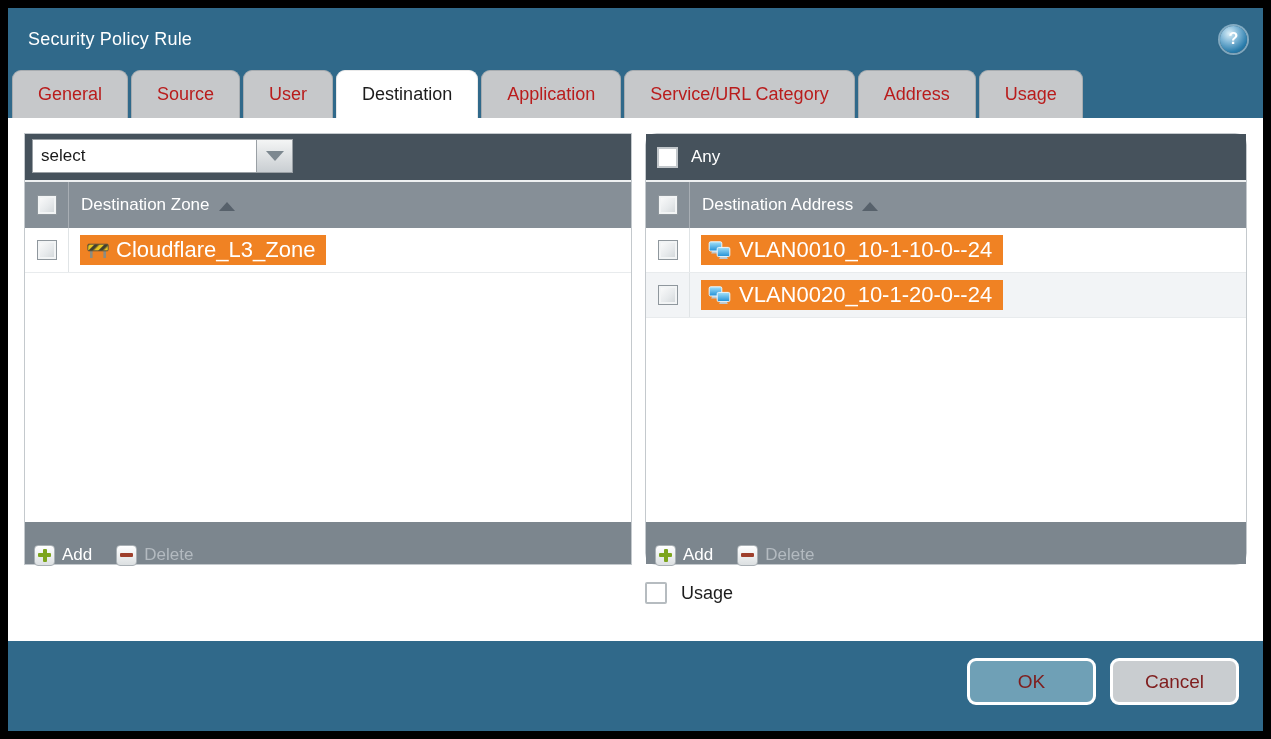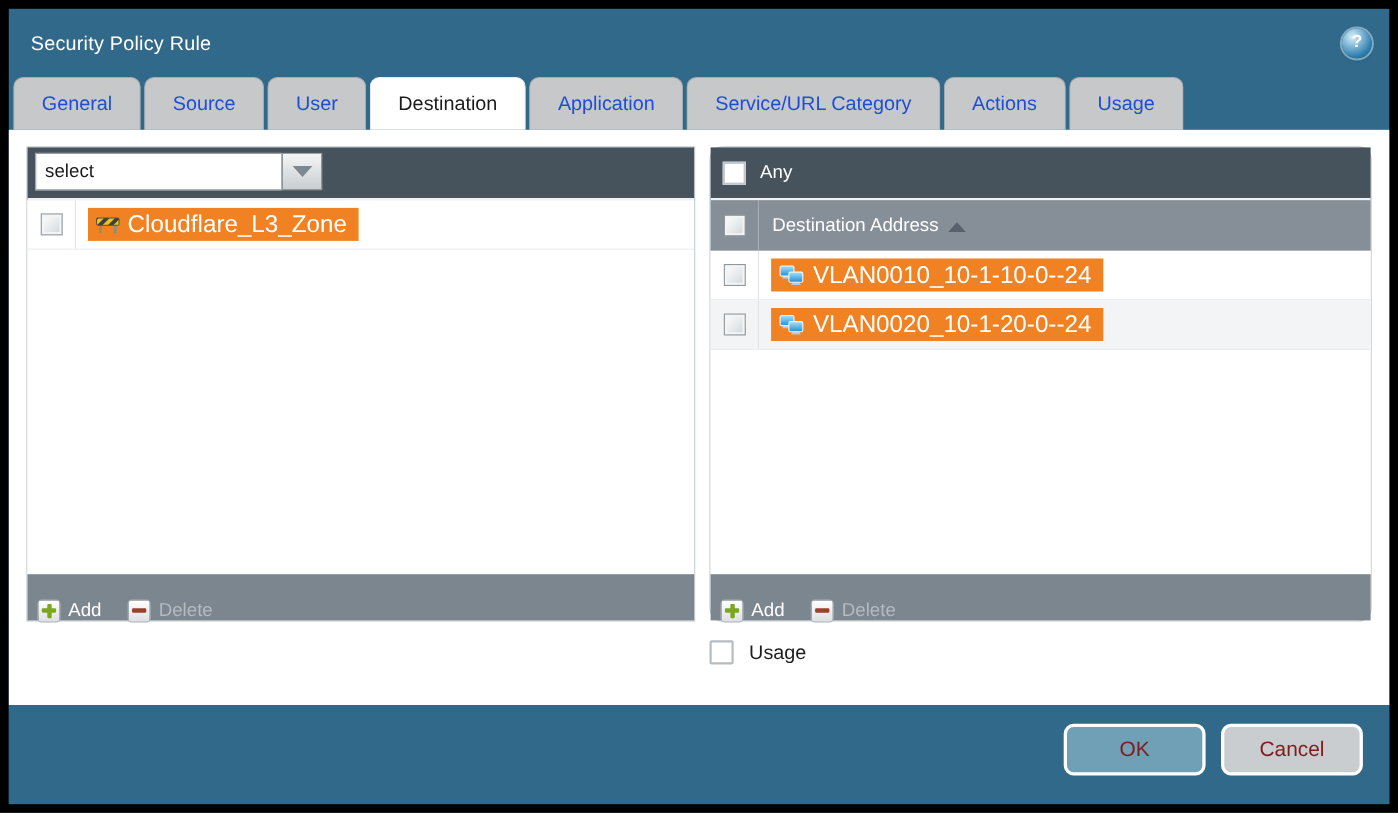--- a/index.html
+++ b/index.html
@@ -34,21 +34,21 @@
   .tabs {
     height:48px; flex:0 0 48px;
     display:flex; gap:3px; padding:0 4px; align-items:flex-end;
   }
   .tab {
     background:#C6C8CA;
     border:1px solid #a7acb0; border-bottom:none;
     border-radius:9px 9px 0 0;
     height:48px; padding:0 25px;
     display:flex; align-items:center;
-    font-size:18px; color:#1d4ed8;
+    font-size:18px; color:#b91c1c;
     cursor:pointer; white-space:nowrap;
   }
   .tab.active { background:#fff; color:#1c1c1c; border-color:#e9e9e9; }
   
   .content {
     flex:1 1 auto; background:#fff;
     padding:15px 16px;
   }
   .panels { display:flex; gap:13px; }
   .panel {
@@ -187,35 +187,42 @@
     <span class="help">?</span>
   </div>
 
   <div class="tabs">
     <div class="tab">General</div>
     <div class="tab">Source</div>
     <div class="tab">User</div>
     <div class="tab active">Destination</div>
     <div class="tab">Application</div>
     <div class="tab">Service/URL Category</div>
-    <div class="tab">Actions</div>
+    <div class="tab">Address</div>
     <div class="tab">Usage</div>
   </div>
 
   <div class="content">
     <div class="panels">
 
       <div class="panel left">
         <div class="pbar">
           <span class="combo">
             <input type="text" value="select" style="">
             <span class="drop">
               <span class="tri-down"></span>
             </span>
           </span>
+        </div>
+        <div class="thead">
+          <span class="cbcell">
+              <span class="cb cb-3d"></span>
+            </span>
+          <span class="thlabel">Destination Zone</span>
+          <span class="sort-up"></span>
         </div>
         <div class="tbody">
           <div class="trow">
             <span class="cbcell">
                 <span class="cb cb-3d"></span>
               </span>
             <span class="chip">
               <svg width="22" height="17" viewBox="0 0 22 17">
                 <rect x="3" y="8" width="2.6" height="8" fill="#8c8c80"></rect>
                 <rect x="16.4" y="8" width="2.6" height="8" fill="#8c8c80"></rect>

